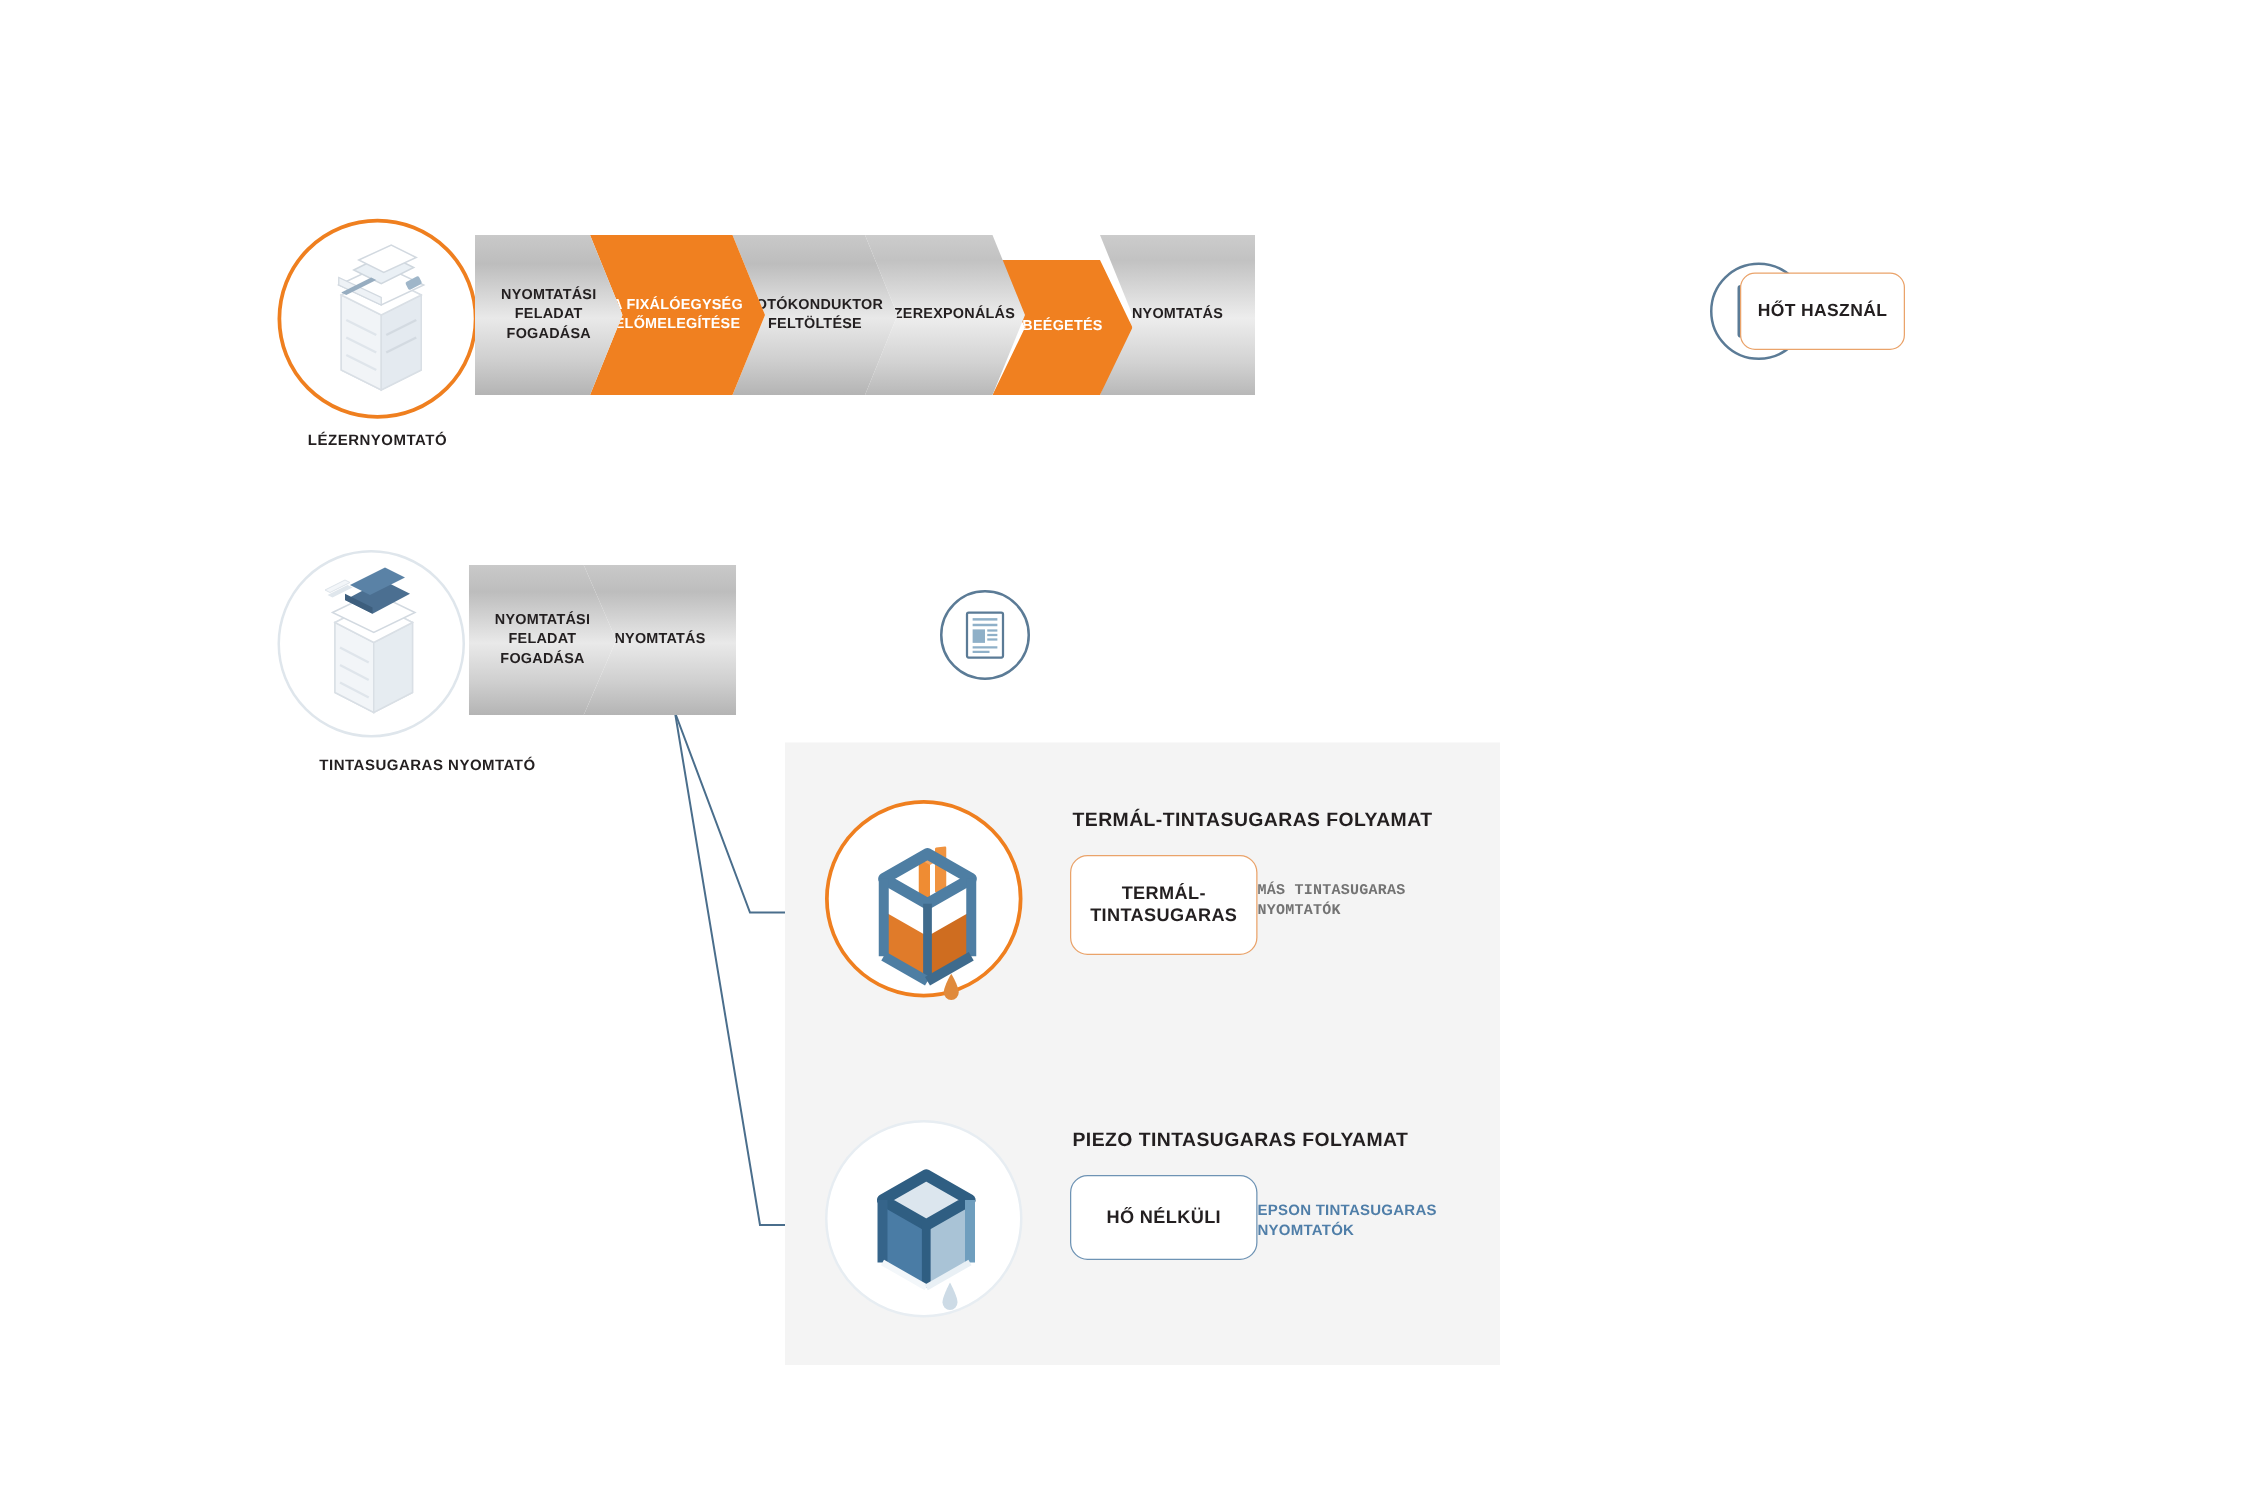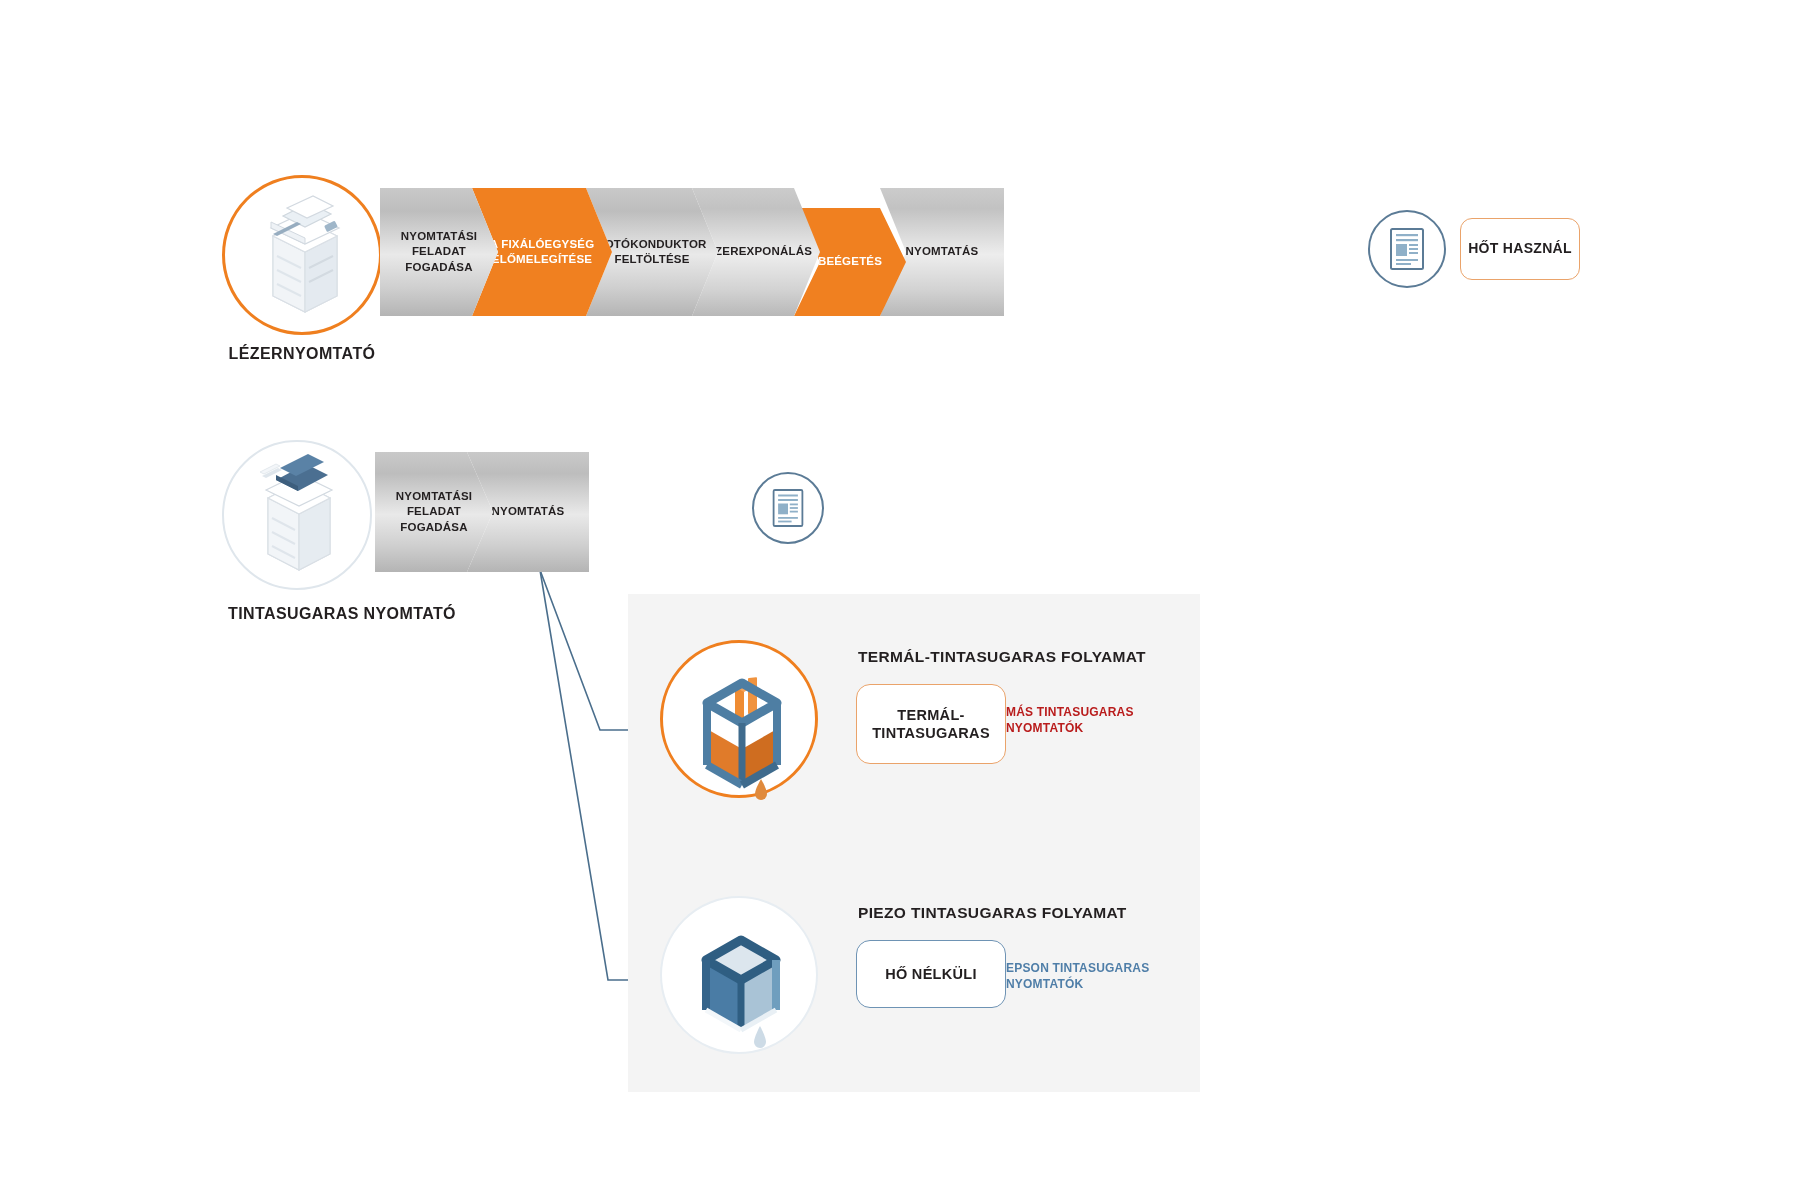--- a/index.html
+++ b/index.html
@@ -41,21 +41,21 @@
   }
   .grey{background:linear-gradient(180deg,#c9c9c9 0%,#bdbdbd 18%,#e9e9e9 52%,#cfcfcf 78%,#b4b4b4 100%);color:#231f20;}
   .grey2{background:linear-gradient(180deg,#cccccc 0%,#c2c2c2 16%,#ededed 52%,#d2d2d2 80%,#b8b8b8 100%);color:#231f20;}
   .orange{background:#f08020;color:#ffffff;}
 
   
   .pcircle{position:absolute;border-radius:50%;box-sizing:border-box;background:#fff;}
   .pcircle.orange-ring{border:3px solid #ef7f1f;}
   .pcircle.blue-ring{border:2px solid #dfe6ec;}
   .caption{
-    position:absolute;text-align:center;font-size:16px;font-weight:600;
+    position:absolute;text-align:center;font-size:12px;font-weight:600;
     letter-spacing:.4px;color:#231f20;
   }
 
   
   .doccircle{
     position:absolute;border-radius:50%;box-sizing:border-box;
     border:2px solid #5b7b96;background:#fff;
     display:flex;align-items:center;justify-content:center;
   }
 
@@ -74,21 +74,21 @@
   .panel{
     position:absolute;background:#f4f4f4;
   }
   .panel-title{
     position:absolute;font-size:15.5px;font-weight:700;letter-spacing:.35px;color:#231f20;
   }
   .note{
     position:absolute;font-size:12px;font-weight:700;line-height:1.35;letter-spacing:.2px;
     white-space:pre-line;
   }
-  .note.orange-t{color:#b91c1c;}
+  .note.orange-t{color:#737373;font-family:Liberation Mono, monospace;}
   .note.blue-t{color:#4f7ea8;}
 
   svg{display:block;overflow:visible;}
   .connector{position:absolute;left:0;top:0;width:1800px;height:1200px;pointer-events:none;}
 </style>
 </head>
 <body>
 
 <div class="stage">
 
@@ -150,21 +150,21 @@
       <rect x="9" y="12" width="22" height="2.2" fill="#8fb0c8"></rect>
       <rect x="9" y="17" width="11" height="12" fill="#8fb0c8"></rect>
       <rect x="22" y="17" width="9" height="2" fill="#8fb0c8"></rect>
       <rect x="22" y="21" width="9" height="2" fill="#8fb0c8"></rect>
       <rect x="22" y="25" width="9" height="2" fill="#8fb0c8"></rect>
       <rect x="9" y="32" width="22" height="2" fill="#8fb0c8"></rect>
       <rect x="9" y="36" width="15" height="2" fill="#8fb0c8"></rect>
     </svg>
   </div>
 
-  <div class="pill orange-b" style="left:1460px;top:218px;width:120px;height:62px;font-size:14px;">HŐT HASZNÁL</div>
+  <div class="pill orange-b" style="left:1392px;top:218px;width:132px;height:62px;font-size:14px;">HŐT HASZNÁL</div>
 
   <div class="chain" id="inkjet-chain" style="left:375px;top:452px;height:120px;">
       <div class="step grey first" style="width: 118px; z-index: 3;">
         <span class="lbl" style="font-size: 11.5px;">NYOMTATÁSI
 FELADAT
 FOGADÁSA</span>
       </div>
       <div class="step grey last" style="width: 122px; z-index: 1;">
         <span class="lbl" style="font-size: 11.5px;">NYOMTATÁS</span>
       </div>

